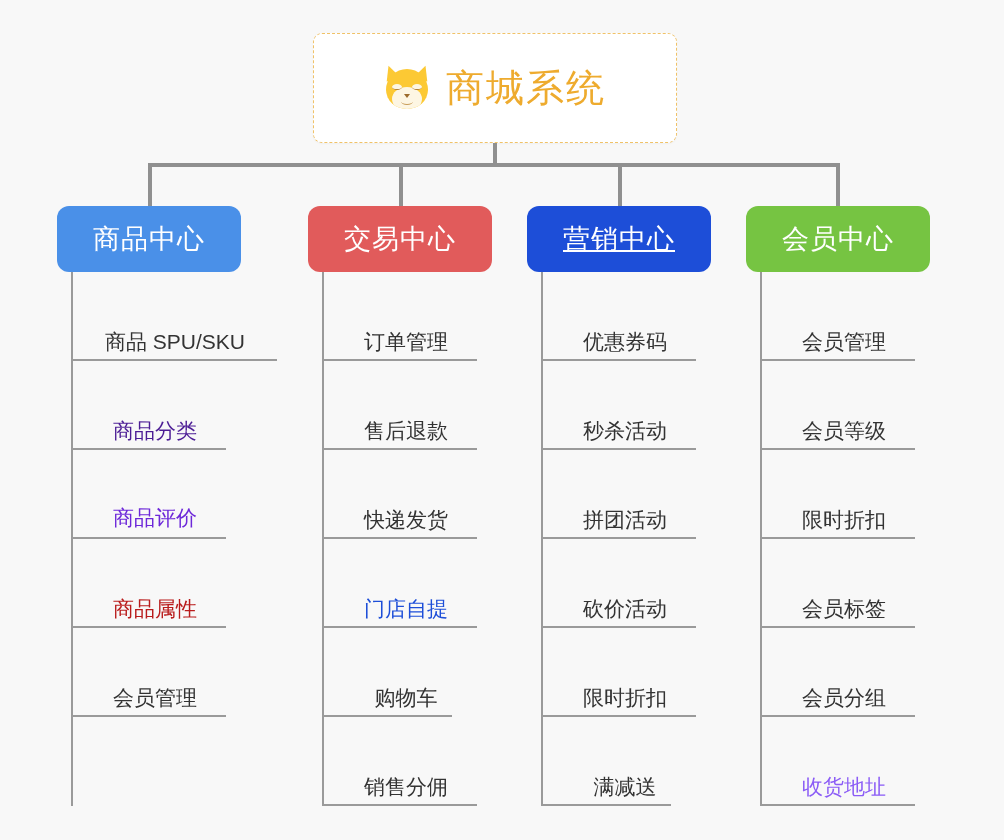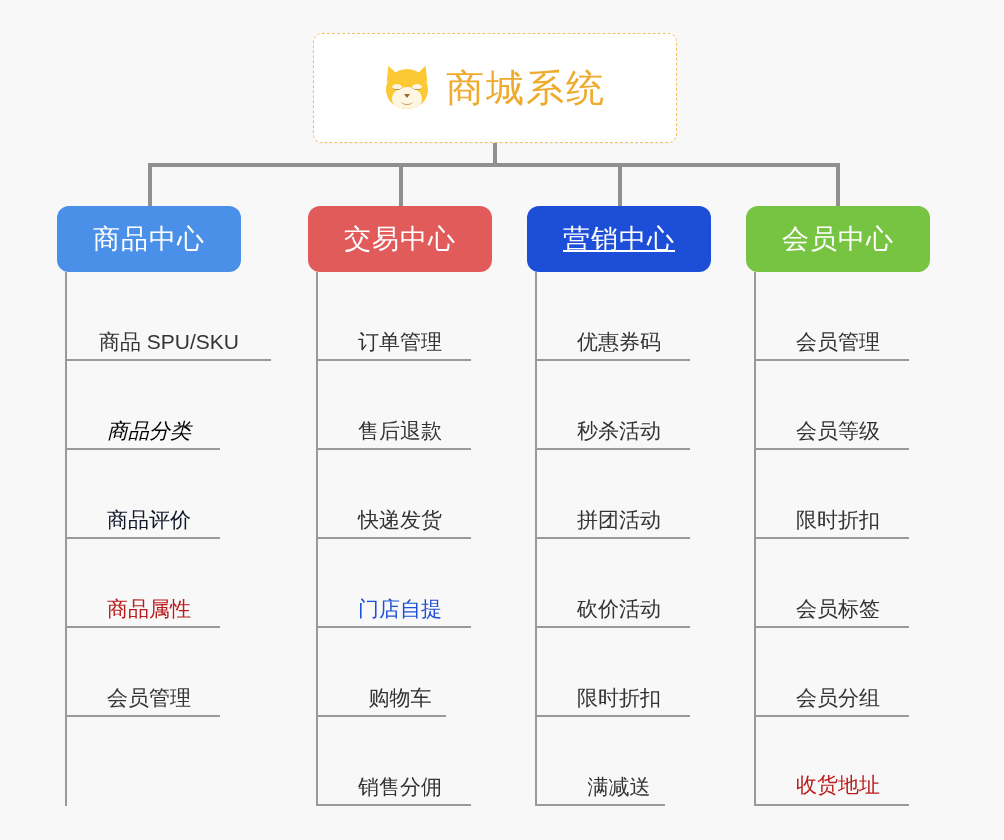--- a/index.html
+++ b/index.html
@@ -146,21 +146,21 @@
     justify-content: center;
     color: #ffffff;
     font-size: 27px;
     letter-spacing: 1px;
     box-sizing: border-box;
   }
 
   
   .leaf-wrap {
     position: relative;
-    margin-left: 8px;
+    margin-left: 14px;
     padding-left: 0;
   }
   .leaf-rail {
     position: absolute;
     left: 0;
     top: 0;
     width: 2px;
     background: #9a9a9a;
   }
   .leaf {
@@ -224,25 +224,25 @@
     <div class="cat-box" style="background: rgb(74, 144, 232);">
       <span>商品中心</span>
     </div>
     <div class="leaf-wrap">
       <div class="leaf-rail" style="background: rgb(154, 154, 154); height: 534px;"></div>
       <div class="leaf">
         <span class="leaf-label" style="color: rgb(51, 51, 51); border-bottom-color: transparent;">商品 SPU/SKU</span>
         <span class="leaf-underline" style="background: rgb(154, 154, 154); width: 206px;"></span>
       </div>
       <div class="leaf">
-        <span class="leaf-label" style="color: #000000; border-bottom-color: transparent; font-style: italic;">商品分类</span>
-        <span class="leaf-underline" style="background: rgb(154, 154, 154); width: 155px;"></span>
-      </div>
-      <div class="leaf">
-        <span class="leaf-label" style="color: #0f172a; border-bottom-color: transparent;">商品评价</span>
+        <span class="leaf-label" style="color: #4c1d95; border-bottom-color: transparent;">商品分类</span>
+        <span class="leaf-underline" style="background: rgb(154, 154, 154); width: 155px;"></span>
+      </div>
+      <div class="leaf">
+        <span class="leaf-label" style="color: #6d28d9; border-bottom-color: transparent; font-family: Liberation Mono, monospace;">商品评价</span>
         <span class="leaf-underline" style="background: rgb(154, 154, 154); width: 155px;"></span>
       </div>
       <div class="leaf">
         <span class="leaf-label" style="color: #b91c1c; border-bottom-color: transparent;">商品属性</span>
         <span class="leaf-underline" style="background: rgb(154, 154, 154); width: 155px;"></span>
       </div>
       <div class="leaf">
         <span class="leaf-label" style="color: rgb(51, 51, 51); border-bottom-color: transparent;">会员管理</span>
         <span class="leaf-underline" style="background: rgb(154, 154, 154); width: 155px;"></span>
       </div>
@@ -335,19 +335,19 @@
       </div>
       <div class="leaf">
         <span class="leaf-label" style="color: rgb(51, 51, 51); border-bottom-color: transparent;">会员标签</span>
         <span class="leaf-underline" style="background: rgb(154, 154, 154); width: 155px;"></span>
       </div>
       <div class="leaf">
         <span class="leaf-label" style="color: rgb(51, 51, 51); border-bottom-color: transparent;">会员分组</span>
         <span class="leaf-underline" style="background: rgb(154, 154, 154); width: 155px;"></span>
       </div>
       <div class="leaf">
-        <span class="leaf-label" style="color: #b91c1c; border-bottom-color: transparent; font-family: Liberation Mono, monospace;">收货地址</span>
+        <span class="leaf-label" style="color: #8b5cf6; border-bottom-color: transparent;">收货地址</span>
         <span class="leaf-underline" style="background: rgb(154, 154, 154); width: 155px;"></span>
       </div>
     </div>
   </div>
 
 </div>
 
 </body></html>

